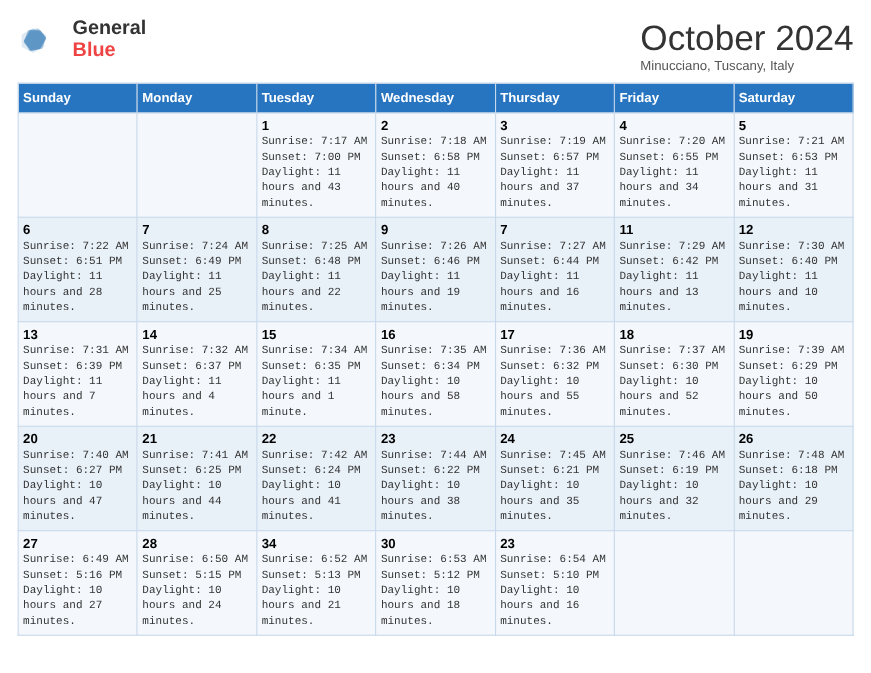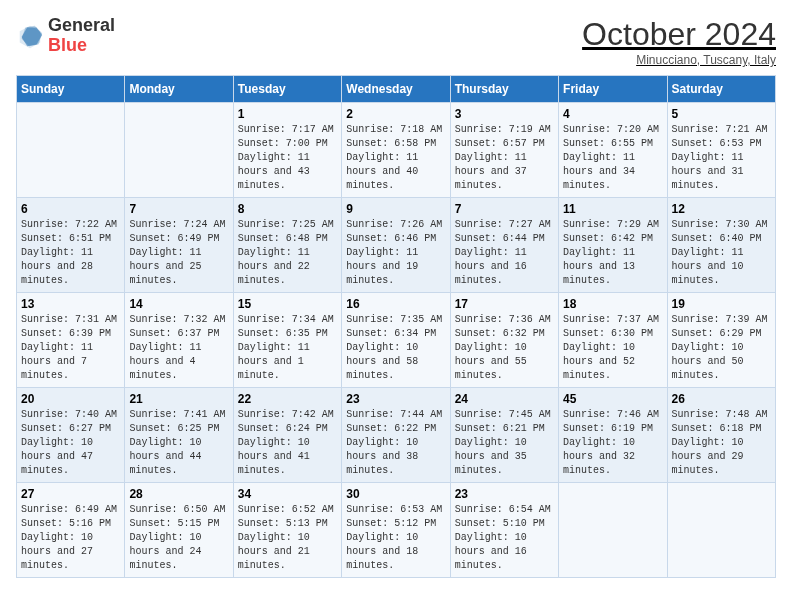--- a/index.html
+++ b/index.html
@@ -12,37 +12,36 @@
     }
     .header-area {
       display: flex;
       justify-content: space-between;
       align-items: flex-start;
       margin-bottom: 8px;
     }
     .logo {
       display: flex;
       align-items: center;
-      gap: 4px;
+      gap: 22px;
       justify-content: space-between;
     }
     .logo-text {
       font-size: 18px;
       font-weight: bold;
       line-height: 1.1;
     }
     .logo-general { color: #333; }
     .logo-blue { color: #ef4444; }
     .logo-icon {
       width: 28px;
       height: 28px;
     }
     .title-area {
-      text-align: right;
-      text-decoration: underline;
+      text-align: left;
     }
     .month-title {
       font-size: 32px;
       font-weight: normal;
       color: #333;
     }
     .location {
       font-size: 12px;
       color: #555;
     }
@@ -223,21 +222,21 @@
         </td>
         <td>
           <span class="day-number">23</span>
           <div class="day-detail">Sunrise: 7:44 AM<br>Sunset: 6:22 PM<br>Daylight: 10 hours and 38 minutes.</div>
         </td>
         <td>
           <span class="day-number">24</span>
           <div class="day-detail">Sunrise: 7:45 AM<br>Sunset: 6:21 PM<br>Daylight: 10 hours and 35 minutes.</div>
         </td>
         <td>
-          <span class="day-number">45</span>
+          <span class="day-number">25</span>
           <div class="day-detail">Sunrise: 7:46 AM<br>Sunset: 6:19 PM<br>Daylight: 10 hours and 32 minutes.</div>
         </td>
         <td>
           <span class="day-number">26</span>
           <div class="day-detail">Sunrise: 7:48 AM<br>Sunset: 6:18 PM<br>Daylight: 10 hours and 29 minutes.</div>
         </td>
       </tr>
       <tr>
         <td>
           <span class="day-number">27</span>

